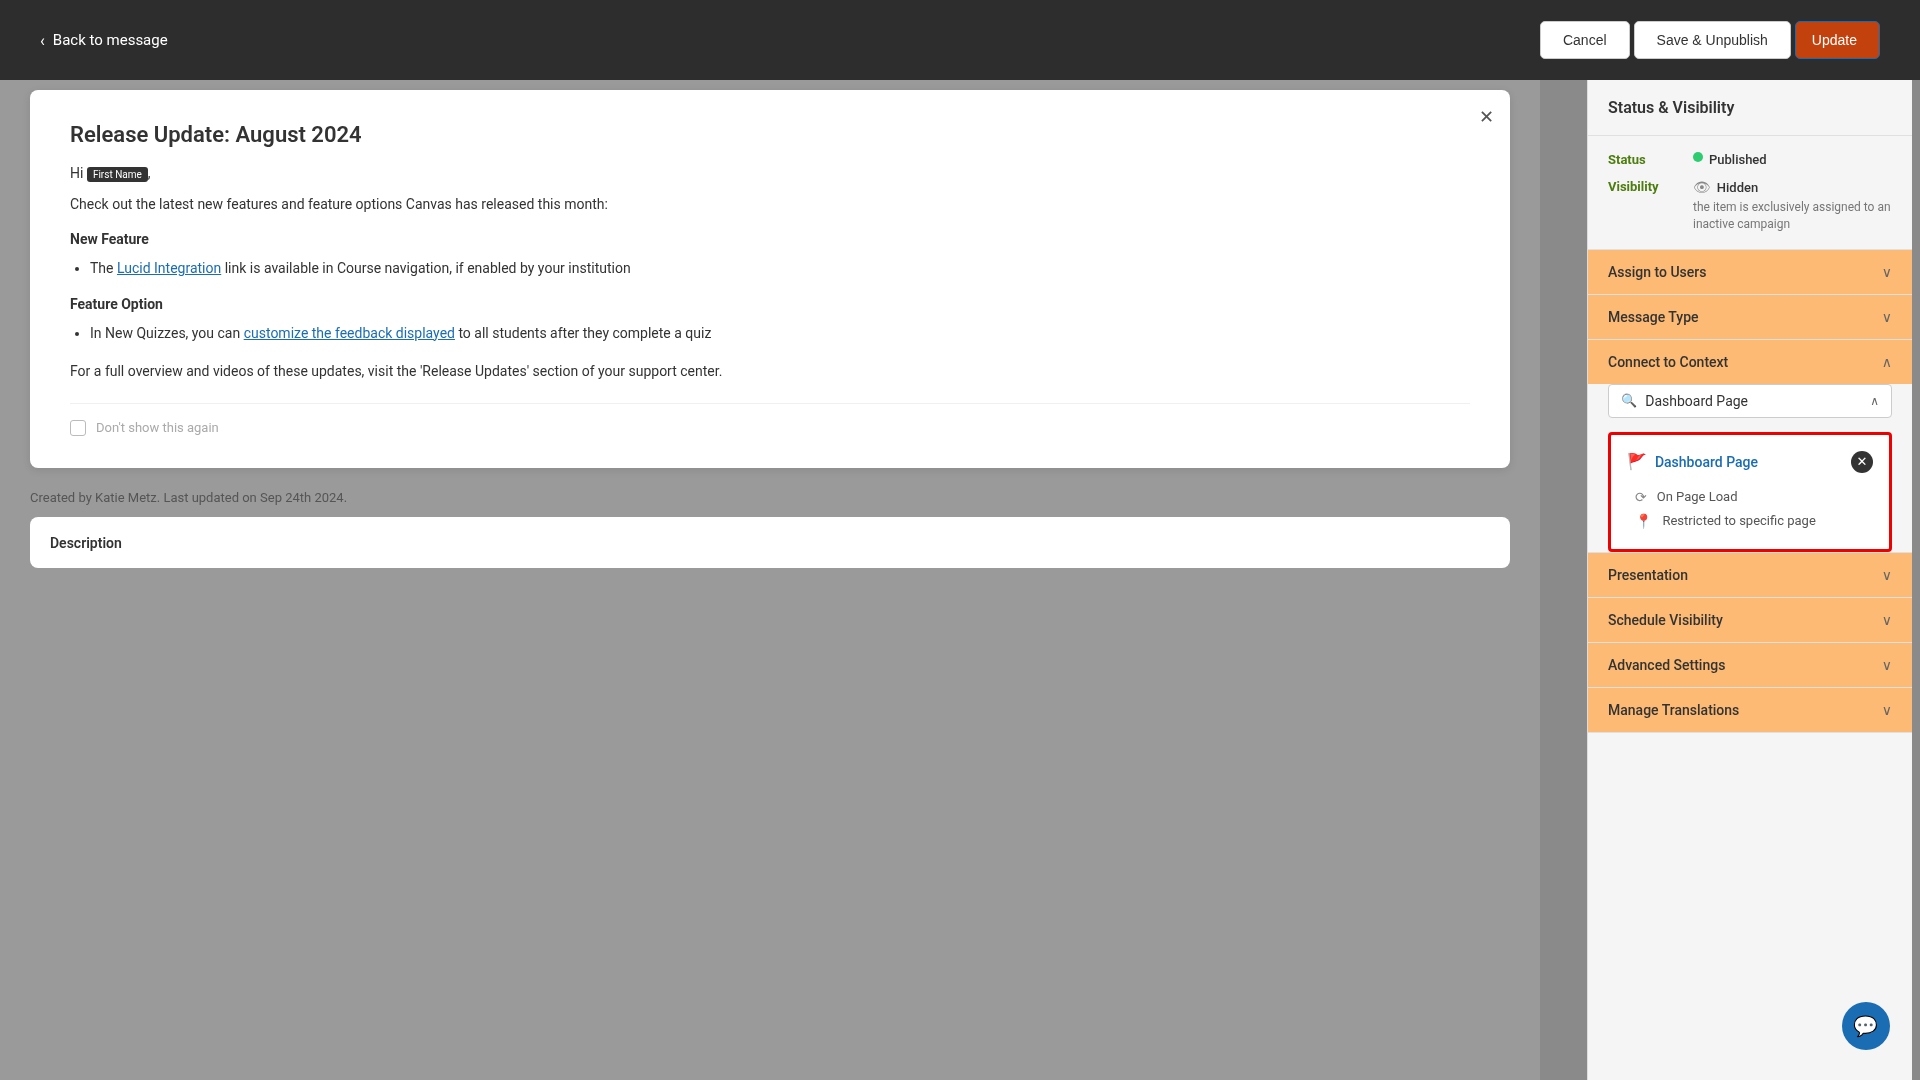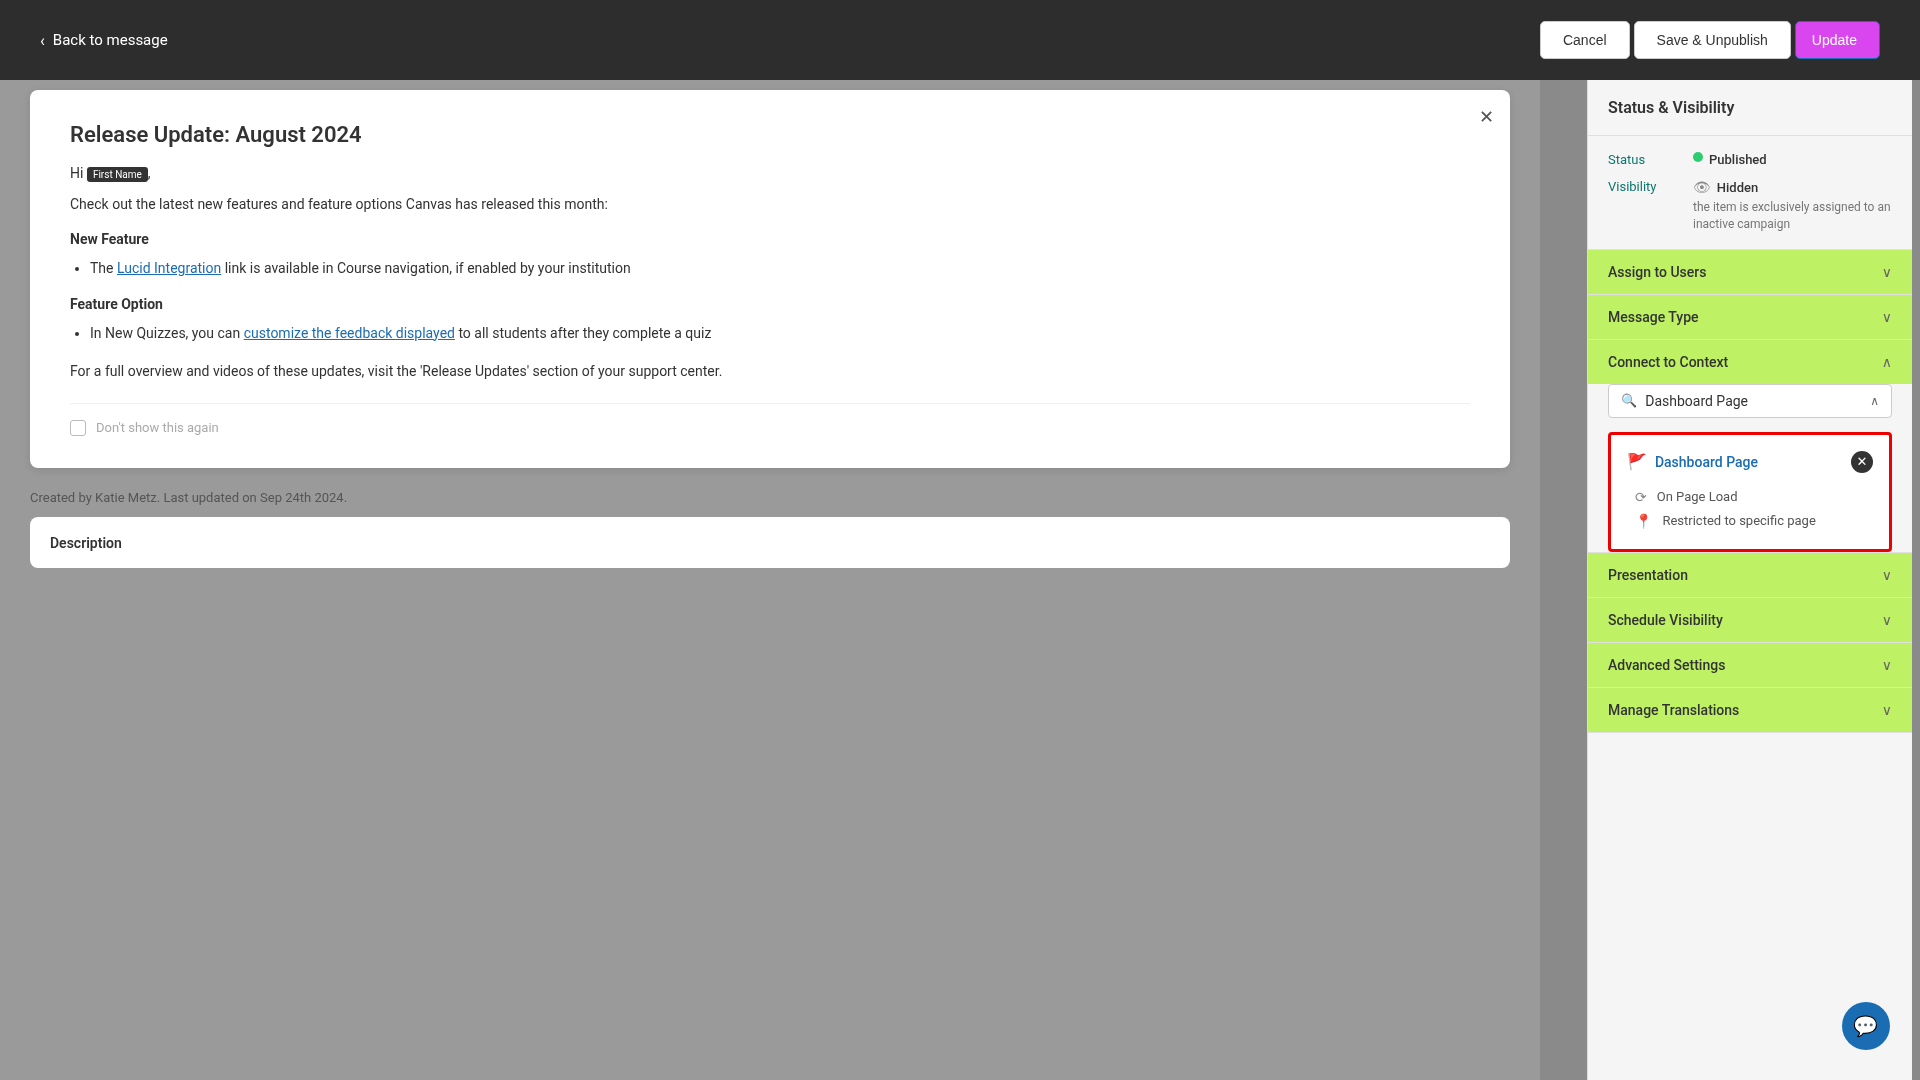--- a/index.html
+++ b/index.html
@@ -43,21 +43,21 @@
       padding: 10px 22px;
       border-radius: 5px;
       font-size: 14px;
       cursor: pointer;
       border: 1px solid #ccc;
       background: #fff;
       color: #333;
       font-weight: 500;
     }
     .btn-primary {
-      background: #d946ef;
+      background: #c2410c;
       color: #fff;
       border: 1px solid #1a6cb3;
       padding-left: 16px;
     }
     
     .main-content {
       position: absolute;
       top: 80px;
       left: 0;
       right: 380px;
@@ -231,23 +231,24 @@
       padding: 16px 20px;
       border-bottom: 1px solid #e0e0e0;
     }
     .status-row {
       display: flex;
       align-items: center;
       margin-bottom: 12px;
     }
     .status-label {
       font-size: 13px;
-      color: #0f766e;
+      color: #4d7c0f;
       width: 85px;
       flex-shrink: 0;
+      font-weight: bold;
     }
     .status-published {
       display: flex;
       gap: 6px;
       font-size: 13px;
       font-weight: 500;
       color: #333;
     }
     .green-dot {
       width: 10px;
@@ -285,21 +286,21 @@
     
     .accordion-item {
       border-bottom: 1px solid #e0e0e0;
     }
     .accordion-header {
       display: flex;
       align-items: center;
       justify-content: space-between;
       padding: 14px 20px;
       cursor: pointer;
-      background: #bef264;
+      background: #fdba74;
     }
     .accordion-title {
       font-size: 14px;
       color: #333;
       font-weight: 500;
     }
     .chevron-icon {
       font-size: 14px;
       color: #666;
     }

